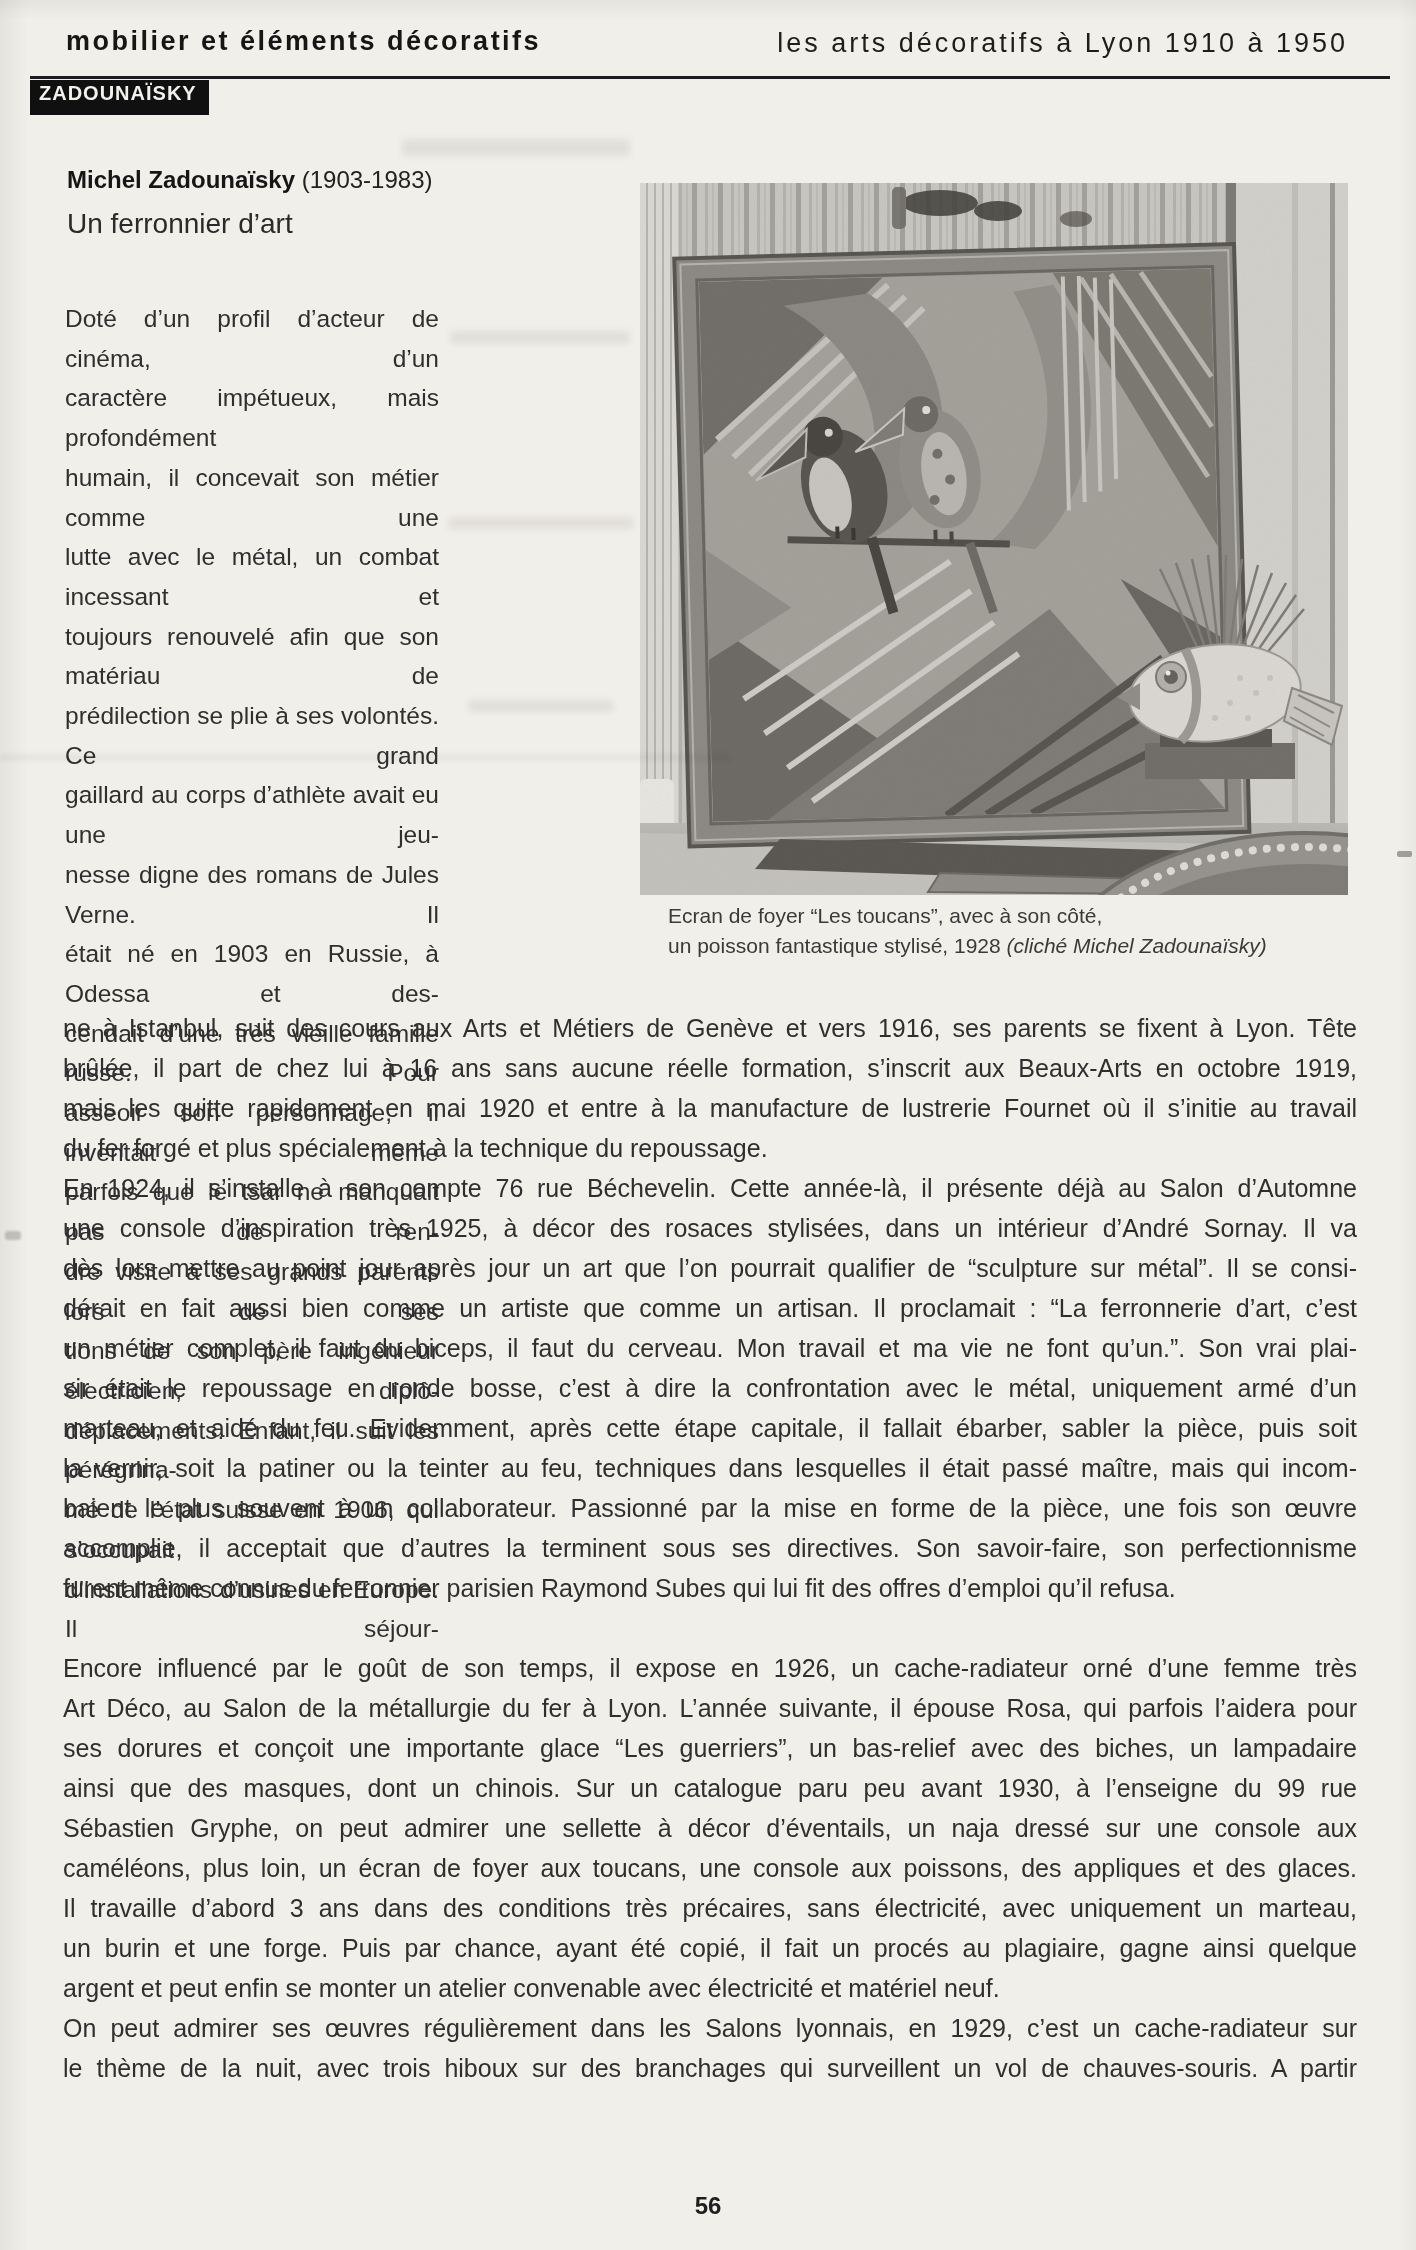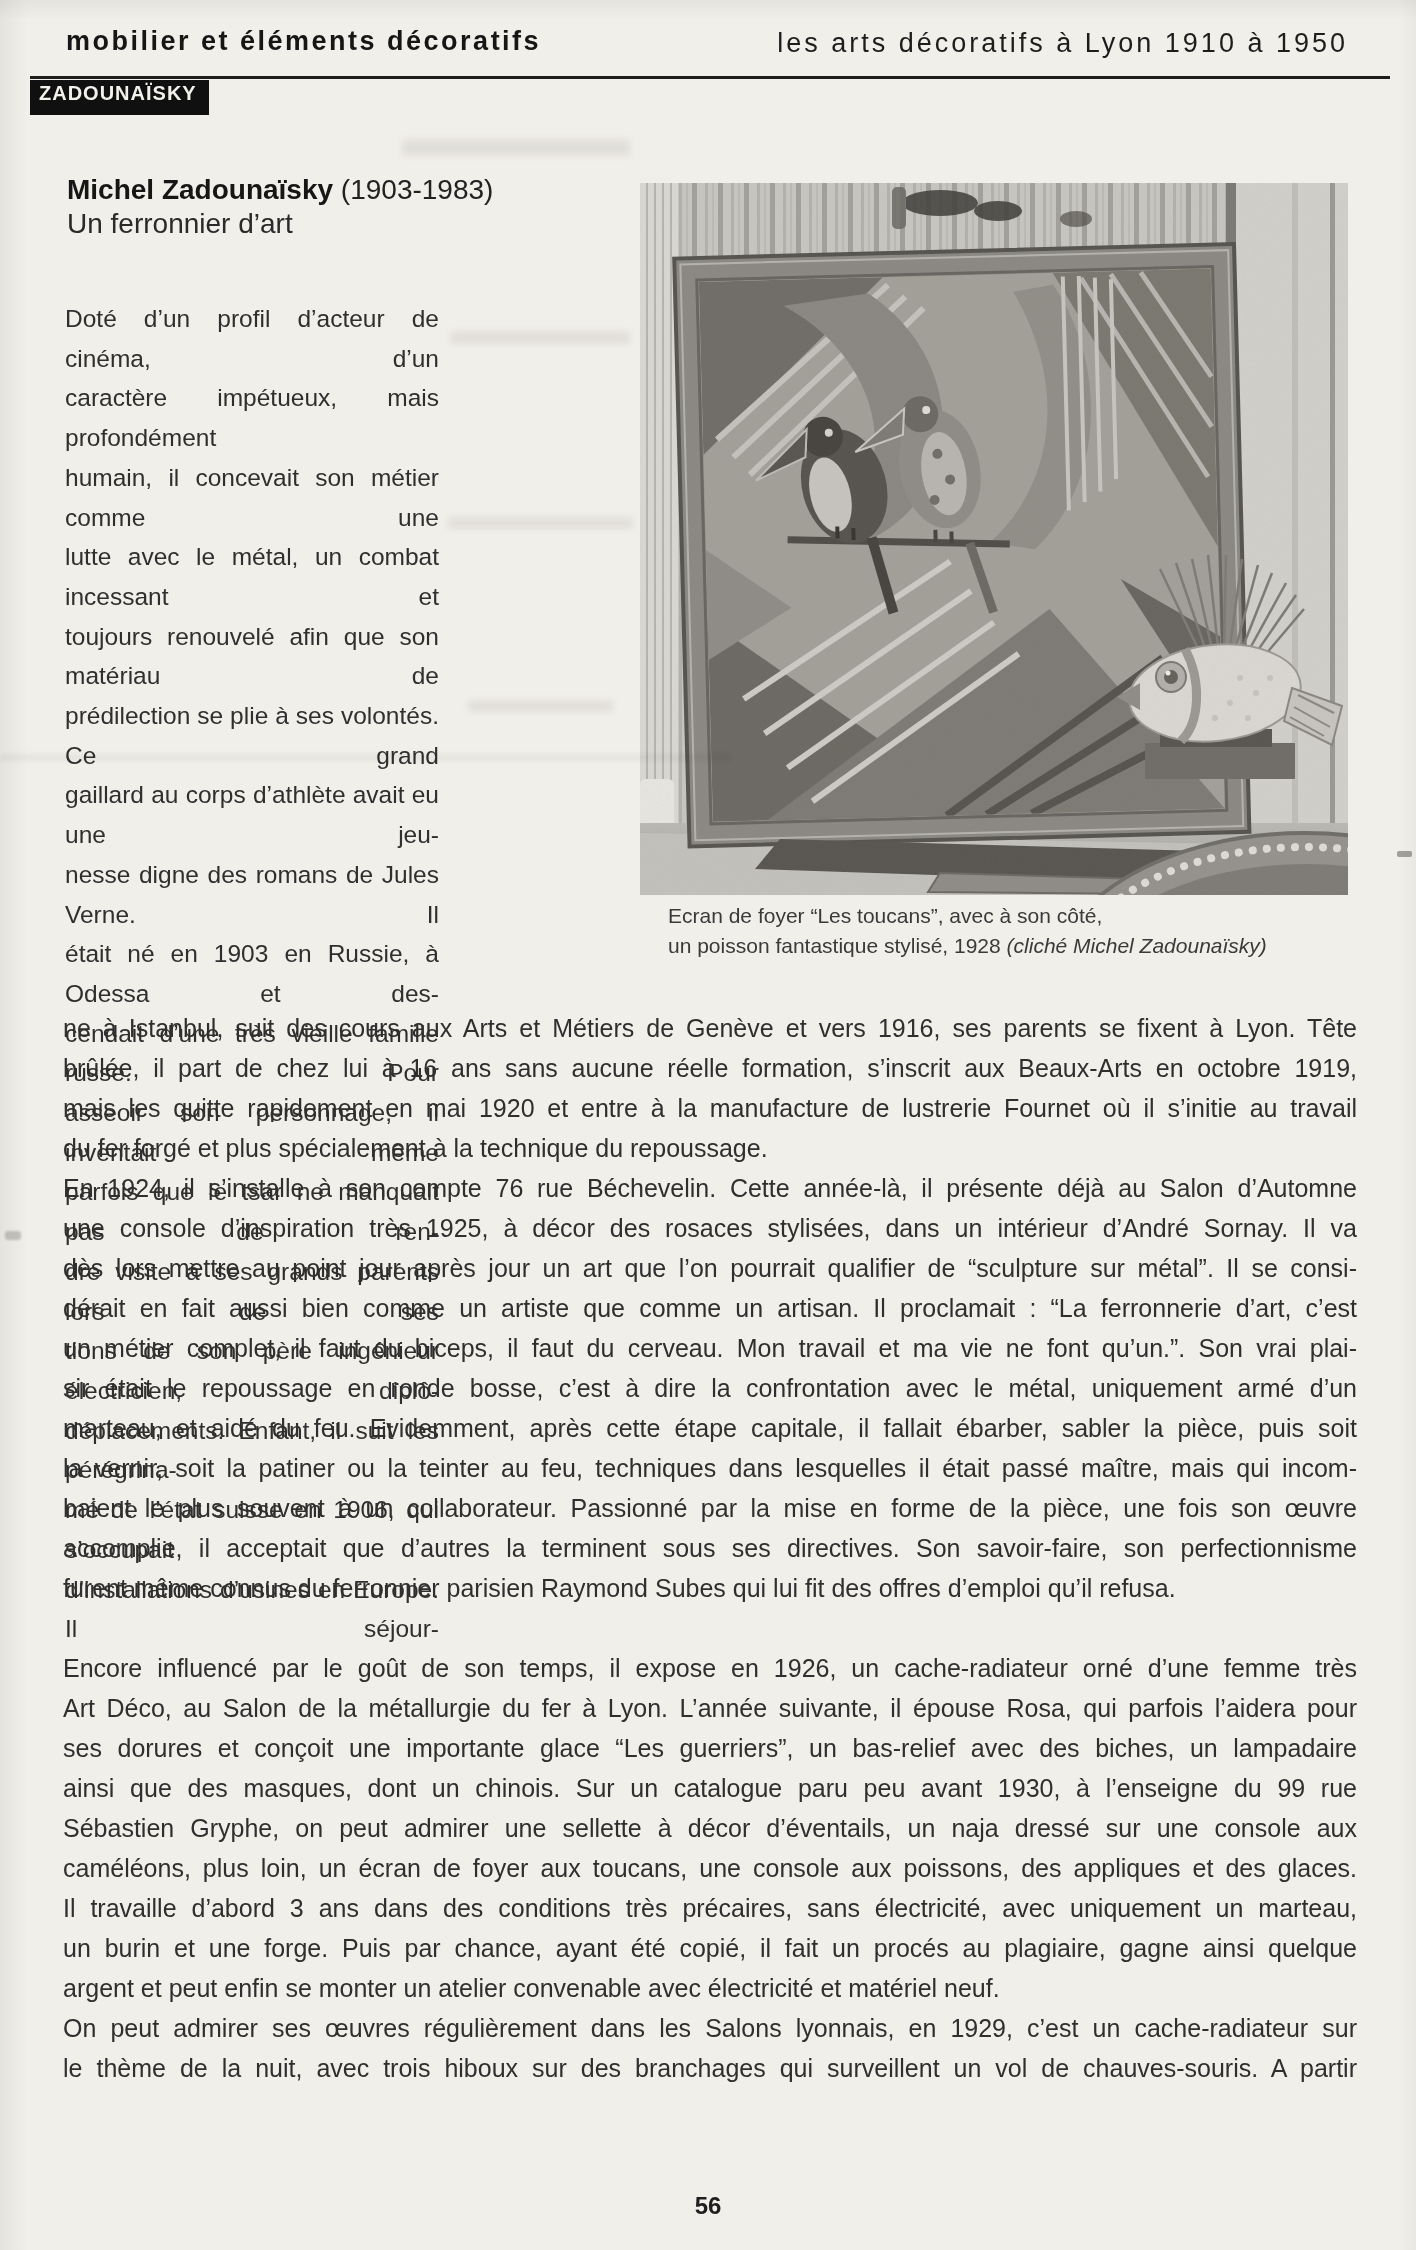--- a/index.html
+++ b/index.html
@@ -16,21 +16,21 @@
       linear-gradient(180deg, rgba(0,0,0,0.05), rgba(0,0,0,0) 20px),
       linear-gradient(270deg, rgba(0,0,0,0.03), rgba(0,0,0,0) 18px);
   }
   .hdr-left{position:absolute;left:66px;top:26px;font-size:27px;font-weight:bold;
     letter-spacing:2.5px;color:#161616;}
   .hdr-right{position:absolute;right:68px;top:28px;font-size:27px;
     letter-spacing:3px;color:#1d1d1d;}
   .hdr-rule{position:absolute;left:30px;right:26px;top:76px;height:3px;background:#1d1d1d;}
   .hdr-label{position:absolute;left:30px;top:80px;background:#101010;color:#f3f1ec;
     font-weight:bold;font-size:20px;letter-spacing:1px;padding:2px 12px 10px 9px;}
-  .title{position:absolute;left:67px;top:174px;font-size:28px;color:#222;}
+  .title{position:absolute;left:67px;top:166px;font-size:24px;color:#222;}
   .title .name{font-weight:bold;color:#161616;}
   .subtitle{position:absolute;left:67px;top:208px;font-size:28px;color:#2a2a2a;}
 
   .col{position:absolute;left:65px;top:299px;width:374px;font-size:24.5px;
     line-height:39.7px;color:#2f2f2f;}
   .col .line{text-align:justify;text-align-last:justify;white-space:normal;}
 
   .photo{position:absolute;left:640px;top:183px;width:708px;height:712px;}
   .photo svg{display:block;width:100%;height:100%;}
 

